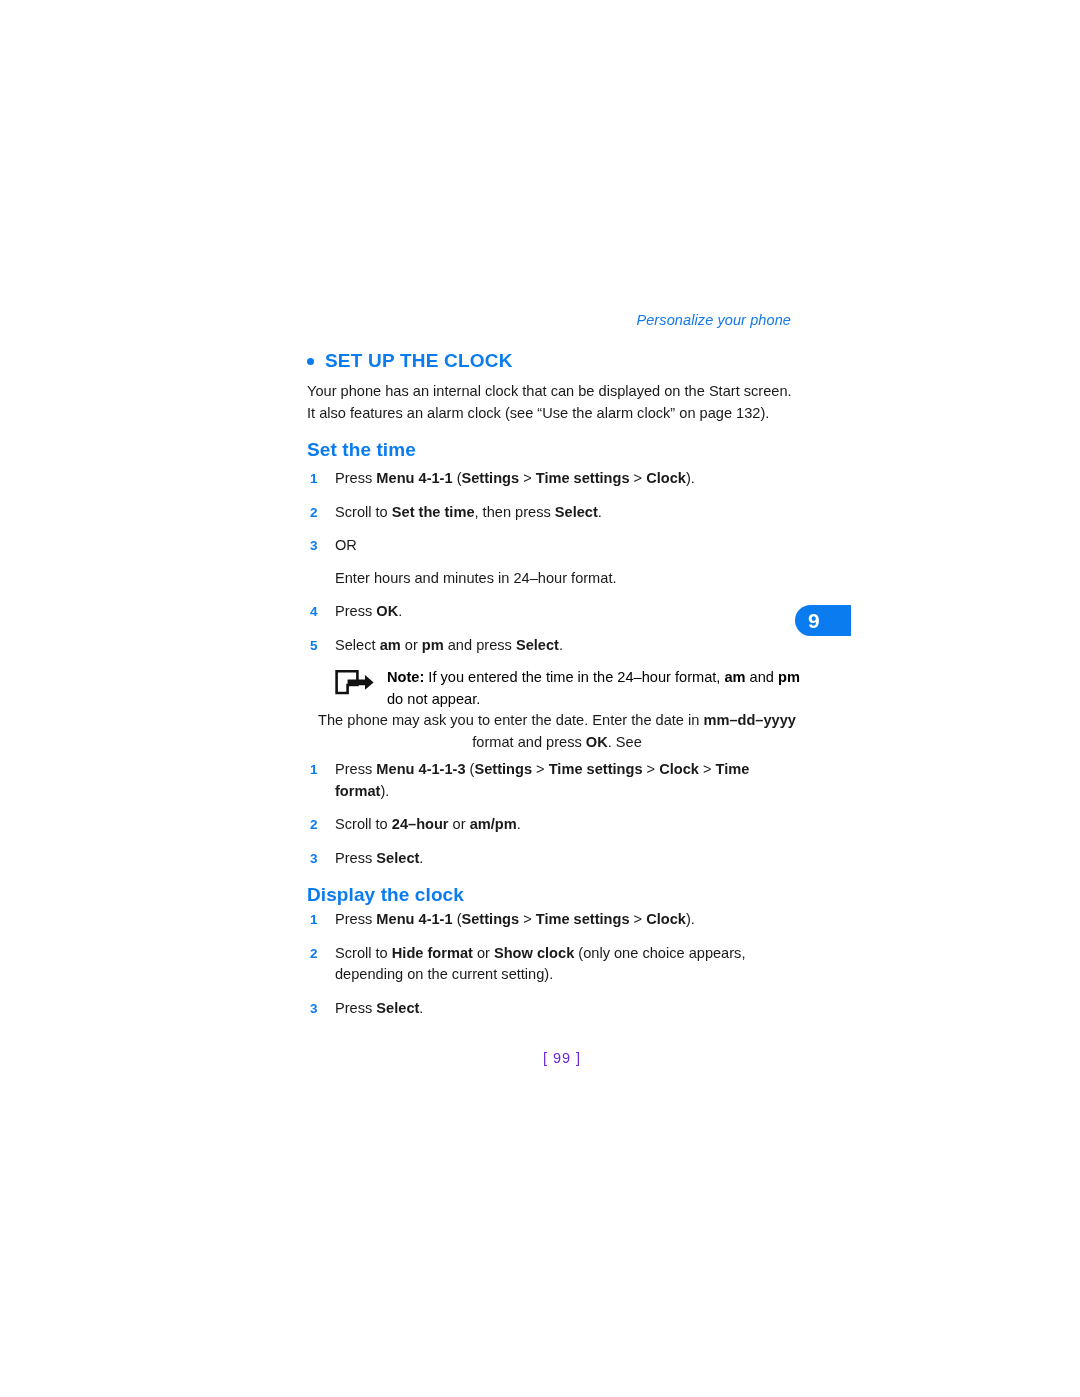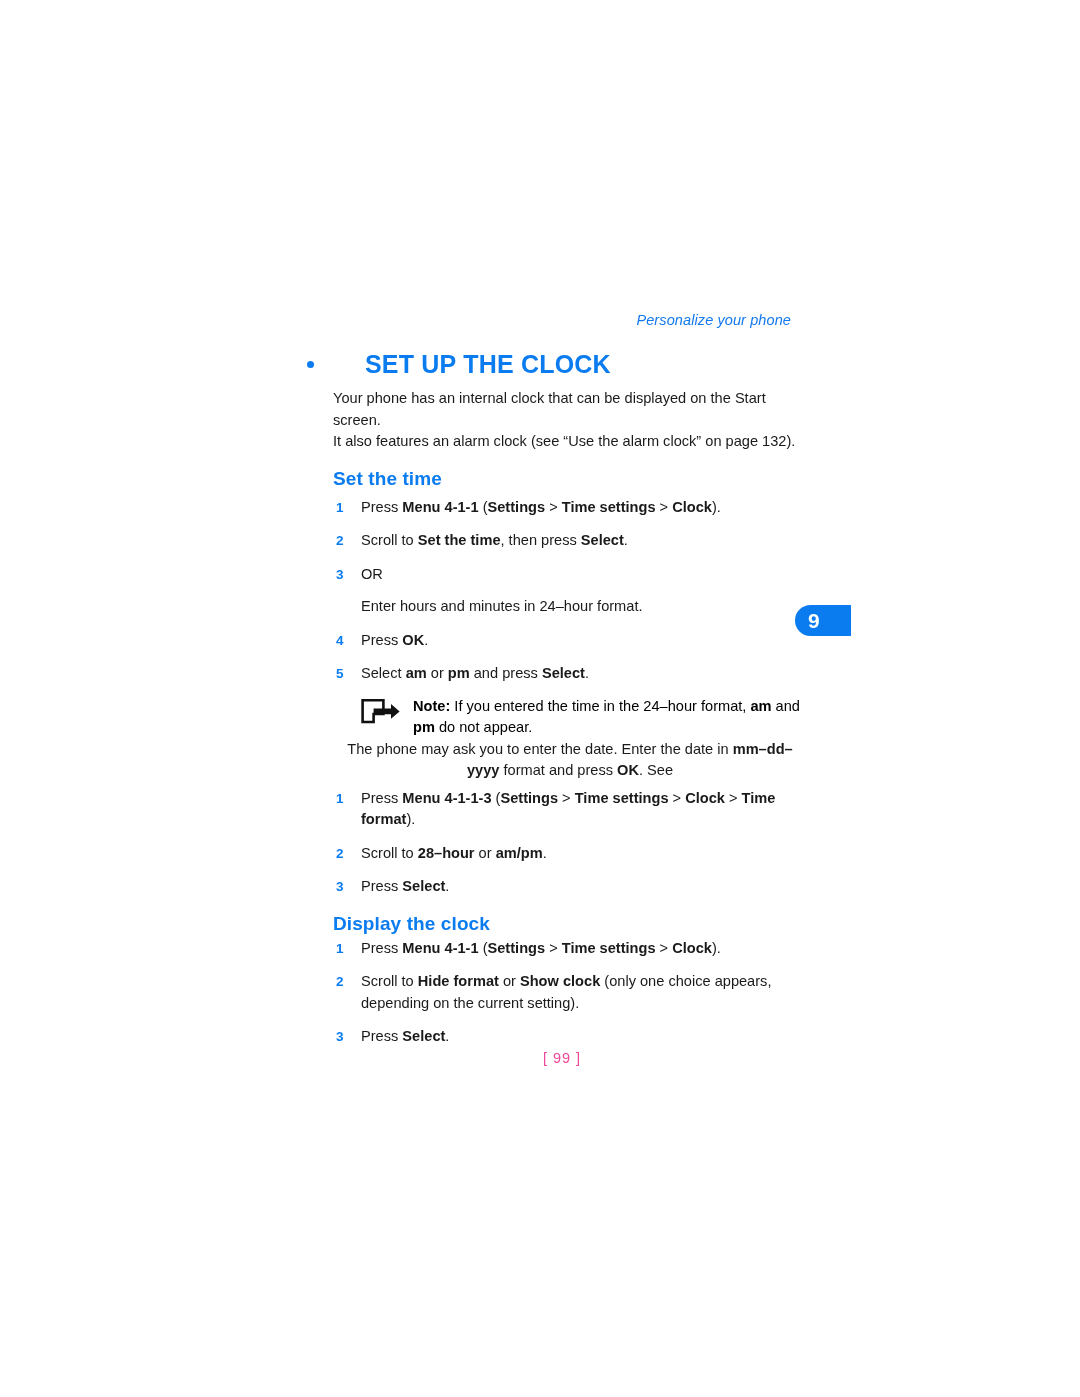--- a/index.html
+++ b/index.html
@@ -55,40 +55,38 @@
   
   .content {
     position: absolute;
     left: 307px;
     top: 350px;
     width: 500px;
   }
 
   h1.section-title {
     margin: 0 0 9px 0;
-    font-size: 25px;
+    font-size: 19px;
     font-weight: bold;
     color: #0a7cf0;
     letter-spacing: 0.2px;
     display: flex;
     align-items: center;
-    gap: 40px;
   }
   h1.section-title .bullet {
     display: inline-block;
     width: 7px;
     height: 7px;
     border-radius: 50%;
     background: #0a7cf0;
     margin-right: 11px;
     flex: none;
   }
 
   .body-block {
-    margin-left: 26px;
   }
 
   p.para {
     margin: 0 0 6px 0;
     font-size: 14.6px;
     line-height: 21.5px;
     color: #1a1a1a;
   }
 
   h2.sub-title {
@@ -157,21 +155,21 @@
     margin-top: 13px;
   }
 
   
   .folio {
     position: absolute;
     left: 333px;
     top: 1050px;
     width: 458px;
     text-align: center;
-    color: #ec4899;
+    color: #6d28d9;
     font-size: 14.5px;
     letter-spacing: 1px;
   }
 </style>
 </head>
 <body>
 
 <div class="page">
 
   <div class="running-header">Personalize your phone</div>
@@ -209,21 +207,21 @@
           </svg>
         </span>
         <span><b>Note:</b> If you entered the time in the 24–hour format, <b>am</b> and <b>pm</b> do not appear.</span>
       </div>
 
       <p class="para trailing" style="margin-left:0;text-align:center;">The phone may ask you to enter the date. Enter the date in <b>mm–dd–yyyy</b> format and press <b>OK</b>. See</p>
 
 
       <ol class="steps">
           <li class="step"><span class="num">1</span><span>Press <b>Menu 4-1-1-3</b> (<b>Settings</b> &gt; <b>Time settings</b> &gt; <b>Clock</b> &gt; <b>Time format</b>).</span></li>
-          <li class="step"><span class="num">2</span><span>Scroll to <b>28–hour</b> or <b>am/pm</b>.</span></li>
+          <li class="step"><span class="num">2</span><span>Scroll to <b>24–hour</b> or <b>am/pm</b>.</span></li>
           <li class="step"><span class="num">3</span><span>Press <b>Select</b>.</span></li>
         </ol>
 
       <h2 class="sub-title tight">Display the clock</h2>
 
 
       <ol class="steps">
           <li class="step"><span class="num">1</span><span>Press <b>Menu 4-1-1</b> (<b>Settings</b> &gt; <b>Time settings</b> &gt; <b>Clock</b>).</span></li>
           <li class="step"><span class="num">2</span><span>Scroll to <b>Hide format</b> or <b>Show clock</b> (only one choice appears, depending on the current setting).</span></li>
           <li class="step"><span class="num">3</span><span>Press <b>Select</b>.</span></li>

